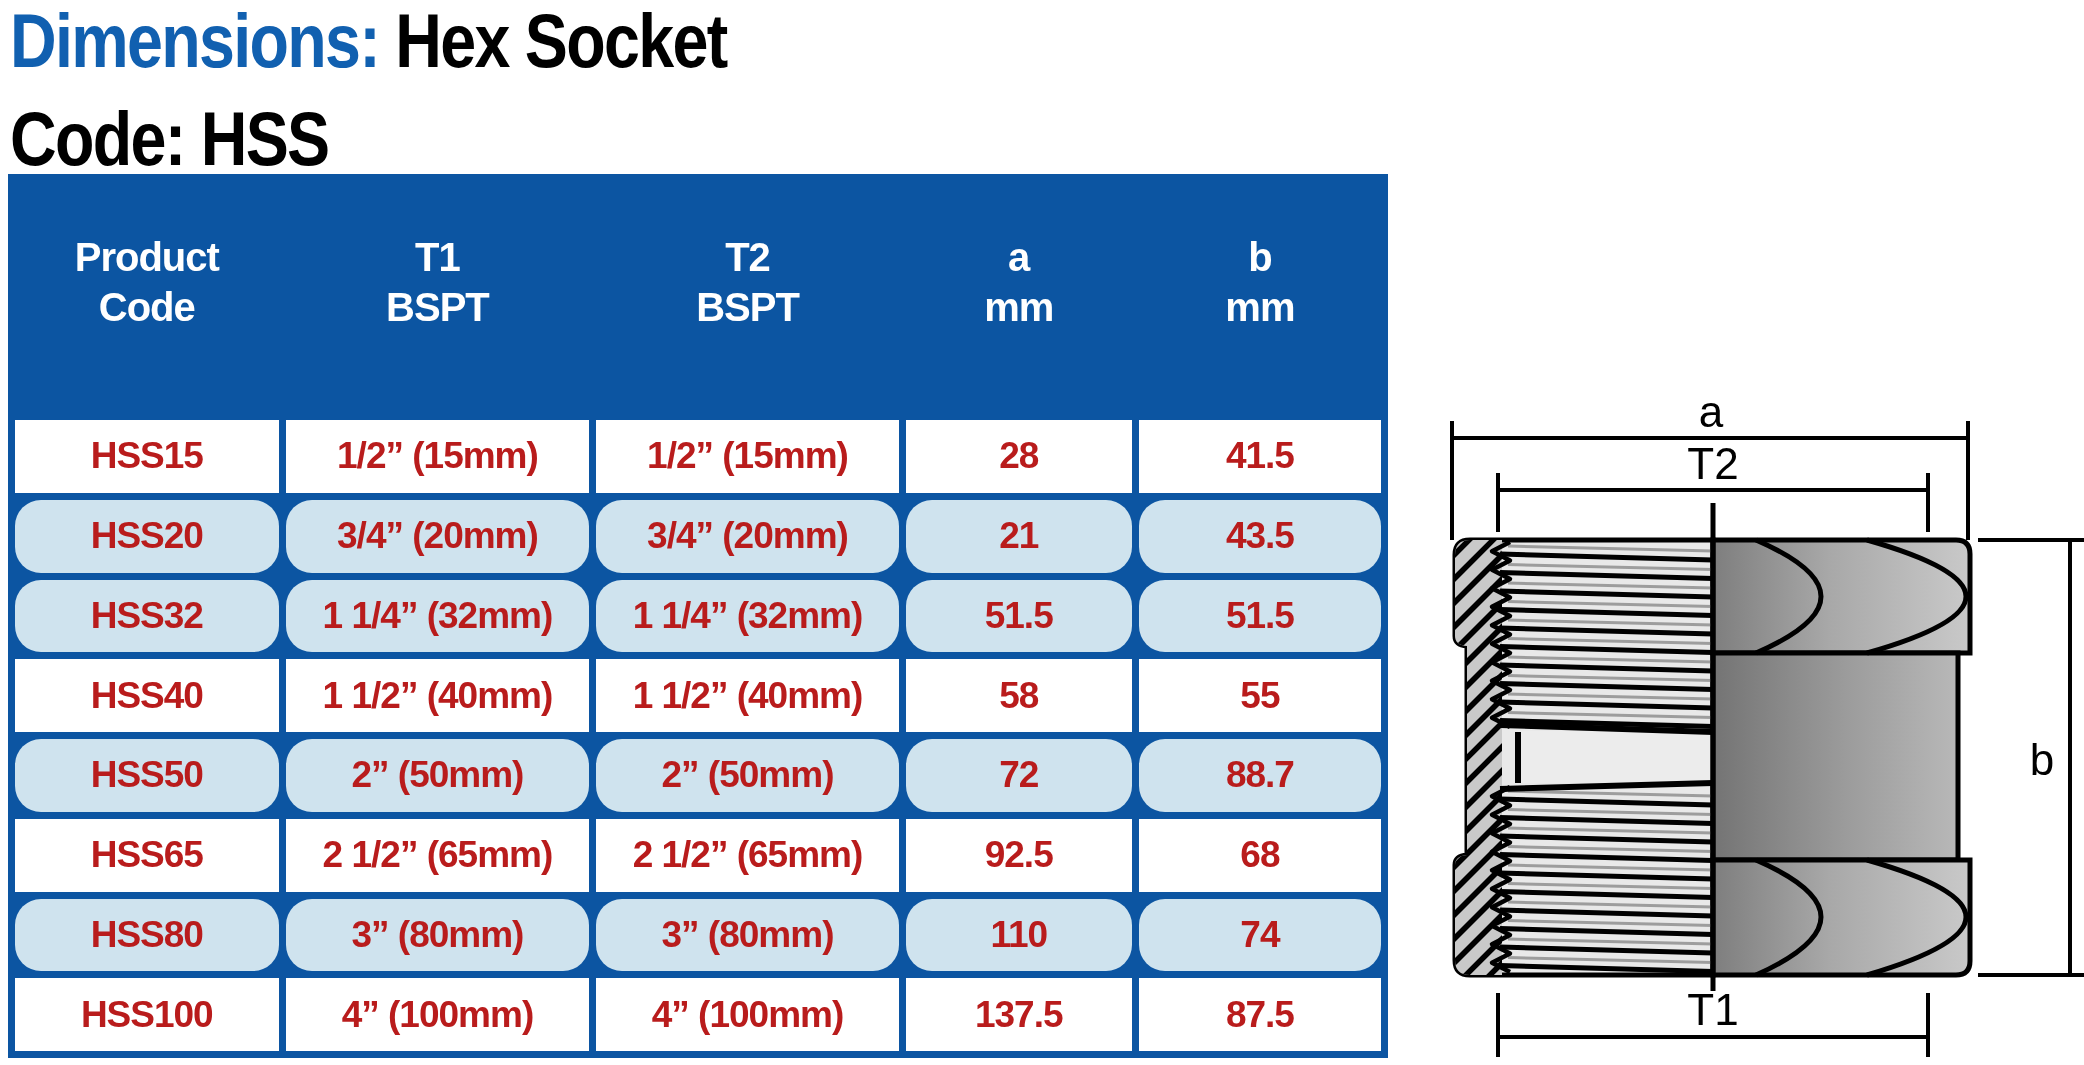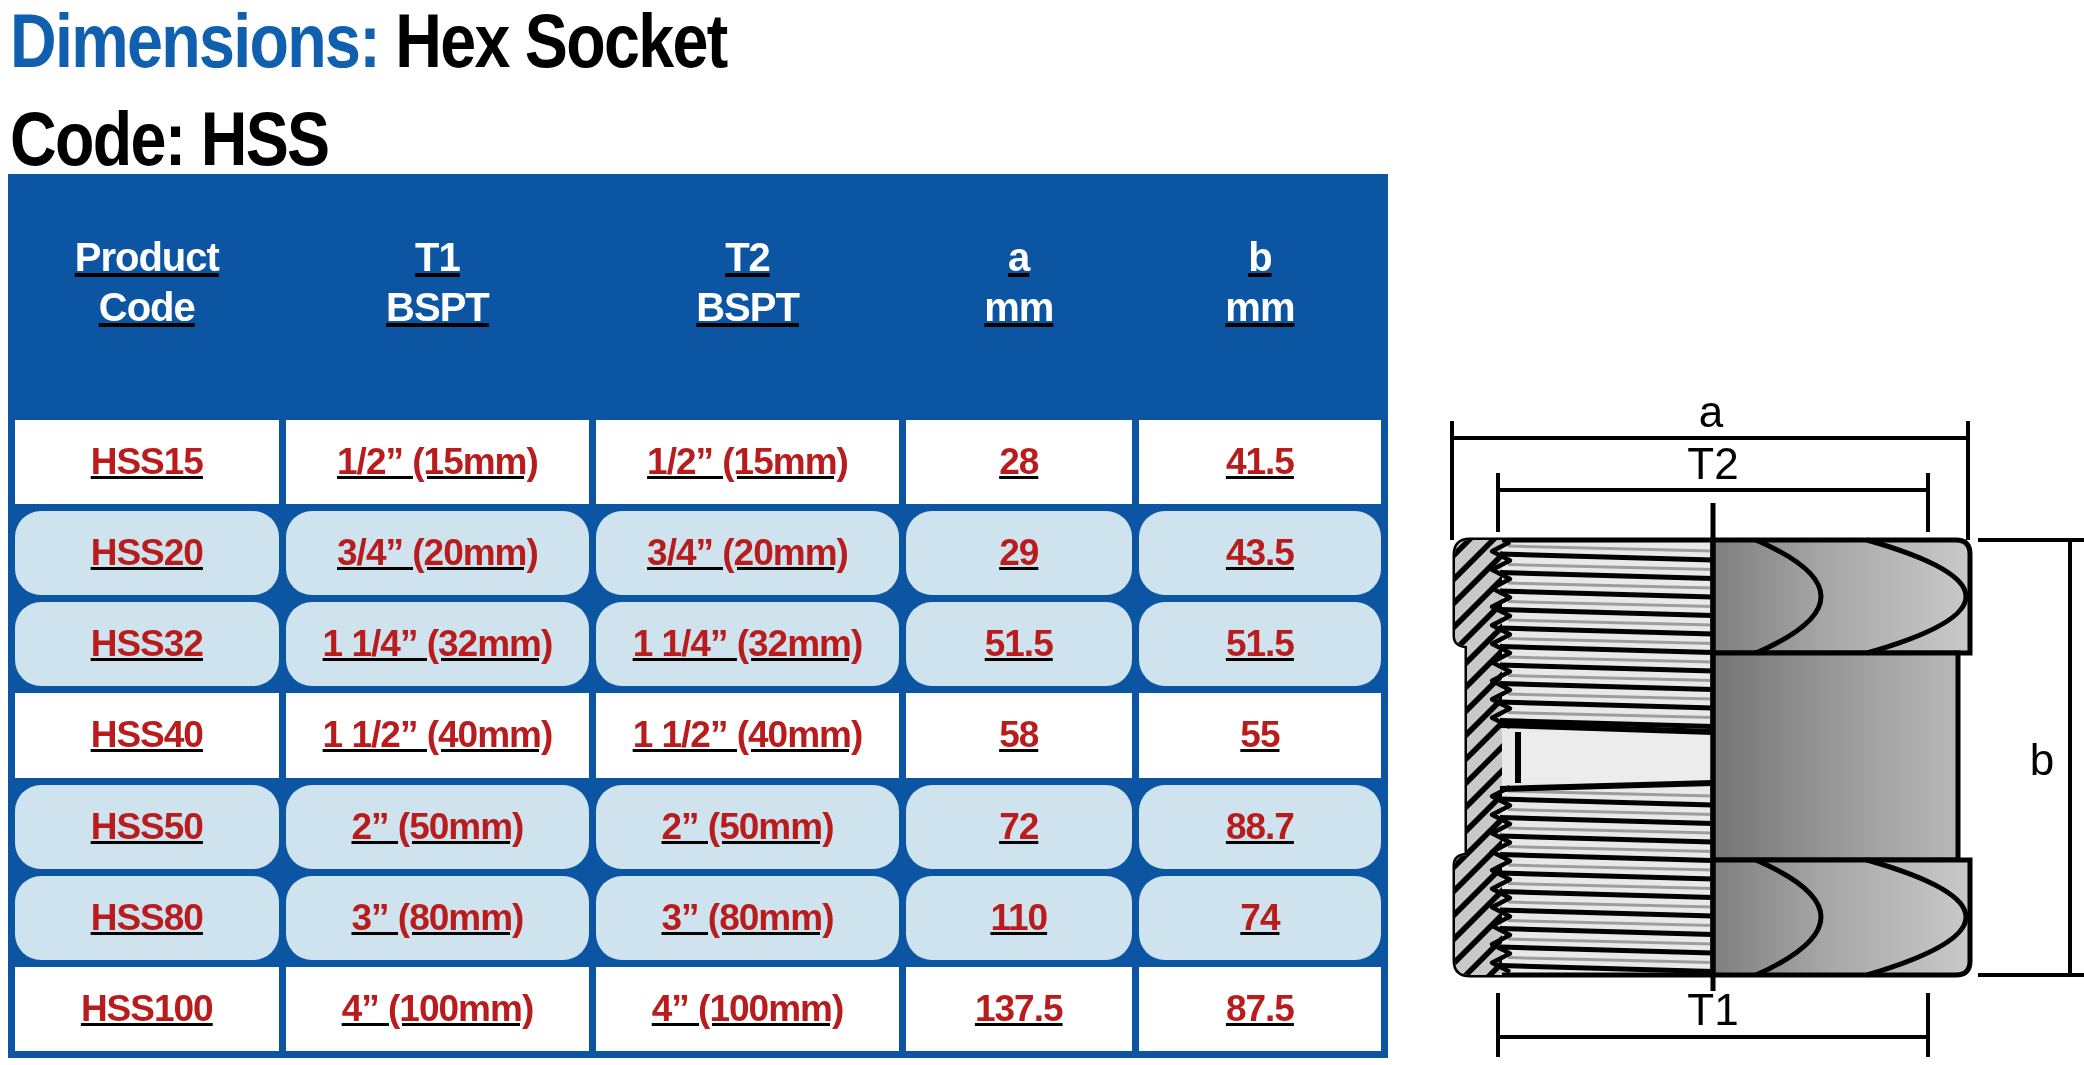--- a/index.html
+++ b/index.html
@@ -15,21 +15,21 @@
     transform:scaleX(0.85); transform-origin:0 0;
     color:#000;
   }
   .title-blue{ color:#1160b0; }
 
   
   .table-wrap{
     position:absolute; left:8px; top:174px; width:1380px; height:884px;
     background:#0c55a2;
   }
-  table.dim{ width:100%; height:100%; border-collapse:separate; border-spacing:7px;text-decoration:underline; }
+  table.dim{ width:100%; height:100%; border-collapse:separate; border-spacing:7px; }
   table.dim th{
     color:#ffffff; font-weight:bold; font-size:40px; line-height:50px;
     text-align:center; vertical-align:middle; letter-spacing:-1px;
     height:232px; padding-bottom:30px;
   }
   table.dim td{
     background:#ffffff; color:#b91c1c; font-weight:bold; font-size:37px;
     text-align:center; vertical-align:middle; letter-spacing:-1px;
     height:62px;
   }
@@ -87,21 +87,21 @@
           <td>HSS15</td>
           <td>1/2” (15mm)</td>
           <td>1/2” (15mm)</td>
           <td>28</td>
           <td>41.5</td>
         </tr>
         <tr class="alt">
           <td>HSS20</td>
           <td>3/4” (20mm)</td>
           <td>3/4” (20mm)</td>
-          <td>29</td>
+          <td>21</td>
           <td>43.5</td>
         </tr>
         <tr class="alt">
           <td>HSS32</td>
           <td>1 1/4” (32mm)</td>
           <td>1 1/4” (32mm)</td>
           <td>51.5</td>
           <td>51.5</td>
         </tr>
         <tr>
@@ -110,20 +110,27 @@
           <td>1 1/2” (40mm)</td>
           <td>58</td>
           <td>55</td>
         </tr>
         <tr class="alt">
           <td>HSS50</td>
           <td>2” (50mm)</td>
           <td>2” (50mm)</td>
           <td>72</td>
           <td>88.7</td>
+        </tr>
+        <tr>
+          <td>HSS65</td>
+          <td>2 1/2” (65mm)</td>
+          <td>2 1/2” (65mm)</td>
+          <td>92.5</td>
+          <td>68</td>
         </tr>
         <tr class="alt">
           <td>HSS80</td>
           <td>3” (80mm)</td>
           <td>3” (80mm)</td>
           <td>110</td>
           <td>74</td>
         </tr>
         <tr>
           <td>HSS100</td>

